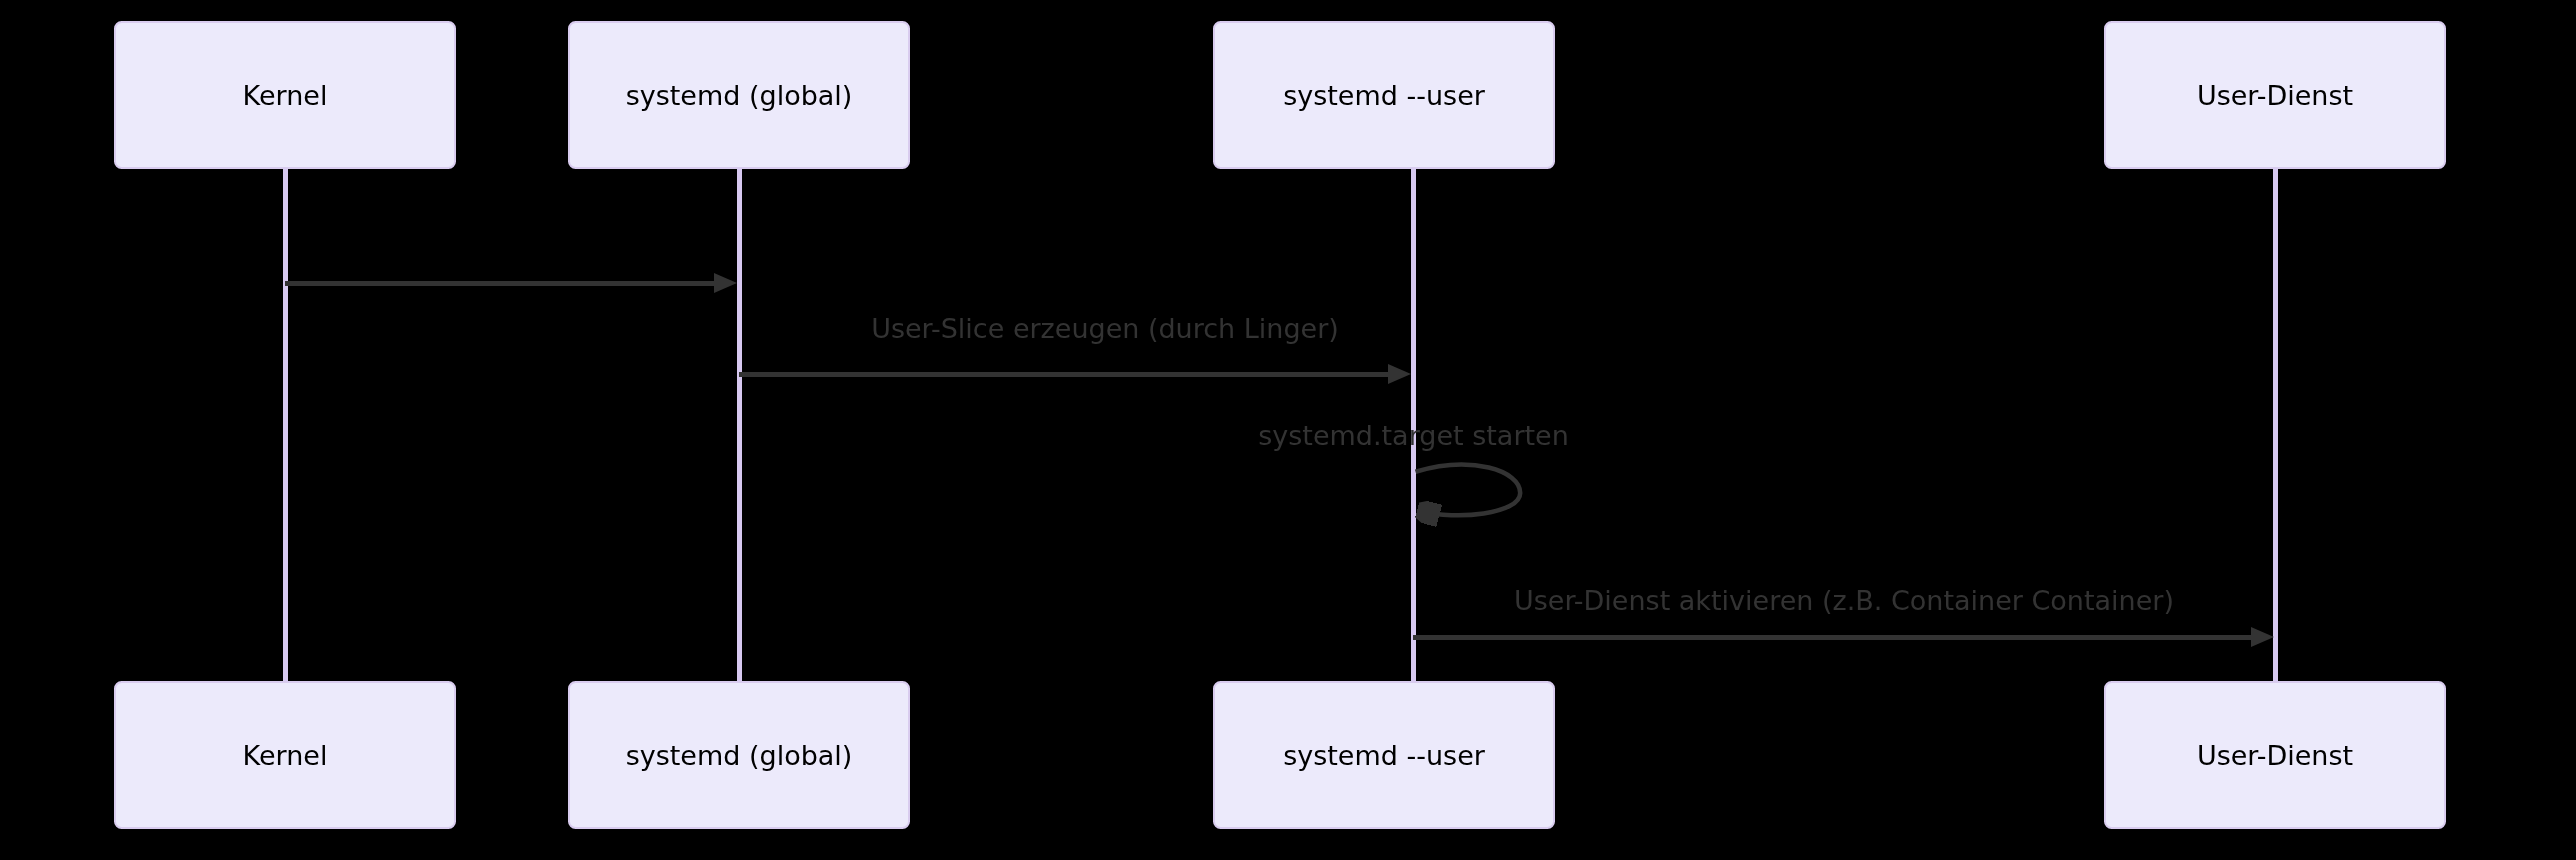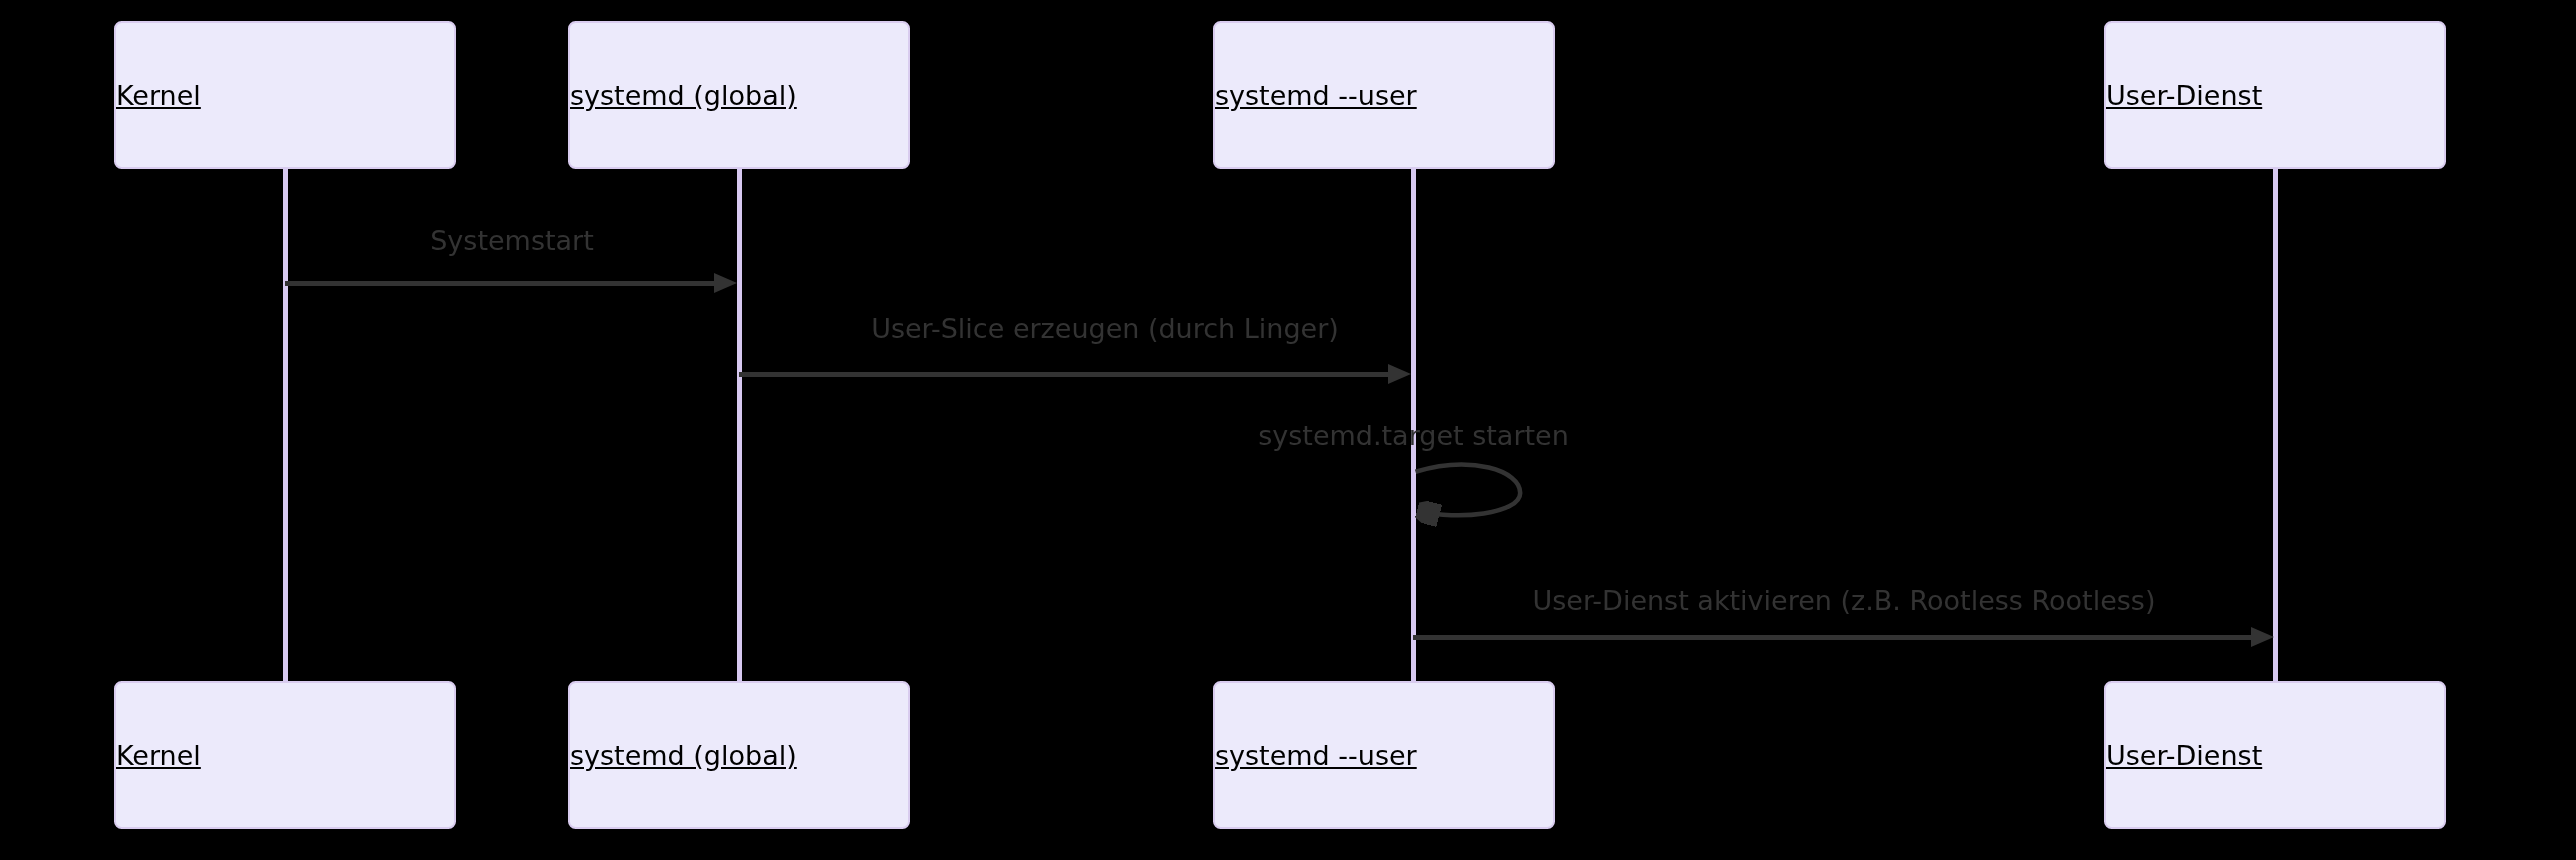--- a/index.html
+++ b/index.html
@@ -37,24 +37,23 @@
   .actor {
     position: absolute;
     width: 342px;
     height: 148px;
     background: var(--actor-fill);
     border: 2.3px solid var(--actor-border);
     border-radius: 7.6px;
     box-sizing: border-box;
     display: flex;
     align-items: center;
-    justify-content: flex-start;
+    justify-content: center;
     color: var(--actor-text);
     font-size: 27px;
-    text-decoration: underline;
   }
   .row-top    { top: 21px; }
   .row-bottom { top: 681px; }
   .col-1 { left: 114px; }
   .col-2 { left: 568px; }
   .col-3 { left: 1213px; }
   .col-4 { left: 2104px; }
 
   
   .msg-label {
@@ -115,41 +114,40 @@
   <div class="actor row-top col-2">
     <span>systemd (global)</span>
   </div>
   <div class="actor row-top col-3">
     <span>systemd --user</span>
   </div>
   <div class="actor row-top col-4">
     <span>User-Dienst</span>
   </div>
 
-  <div class="msg-label lbl-1">Systemstart</div>
   <div class="arrow arr-1">
     <div class="arrowhead"></div>
   </div>
 
   <div class="msg-label lbl-2">User-Slice erzeugen (durch Linger)</div>
   <div class="arrow arr-2">
     <div class="arrowhead"></div>
   </div>
 
   <div class="msg-label lbl-3">systemd.target starten</div>
   <svg class="self-loop" viewBox="0 0 145 80" xmlns="http://www.w3.org/2000/svg">
     <defs>
       <marker id="ah" viewBox="0 0 10 10" refX="8" refY="5" markerWidth="5" markerHeight="5" orient="auto">
         <path class="head-fill" d="M0,0 L10,5 L0,10 z" stroke="none"></path>
       </marker>
     </defs>
     <path d="M 2 10 C 75 -12, 140 8, 140 38 C 140 66, 55 74, 10 62" marker-end="url(#ah)"></path>
   </svg>
 
-  <div class="msg-label lbl-4">User-Dienst aktivieren (z.B. Rootless Rootless)</div>
+  <div class="msg-label lbl-4">User-Dienst aktivieren (z.B. Container Container)</div>
   <div class="arrow arr-4">
     <div class="arrowhead"></div>
   </div>
 
   <div class="actor row-bottom col-1">
     <span>Kernel</span>
   </div>
   <div class="actor row-bottom col-2">
     <span>systemd (global)</span>
   </div>

